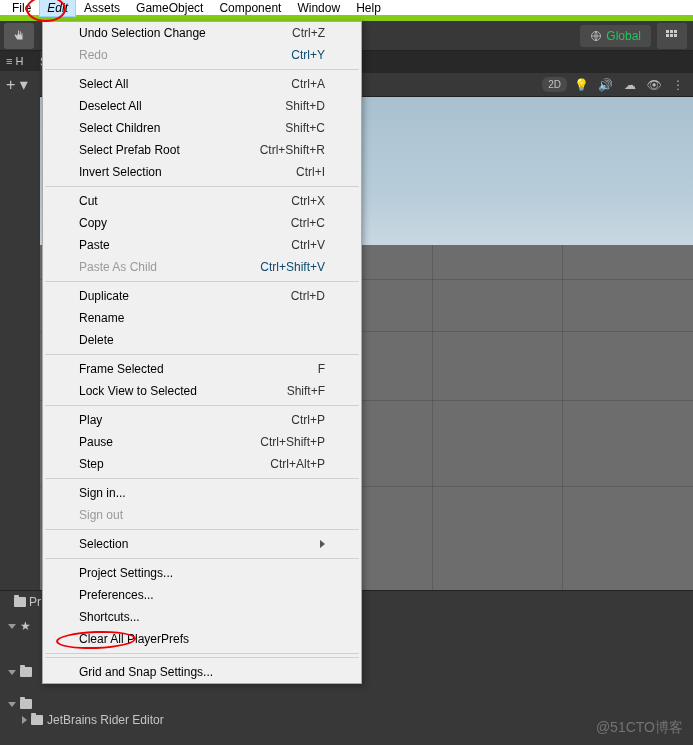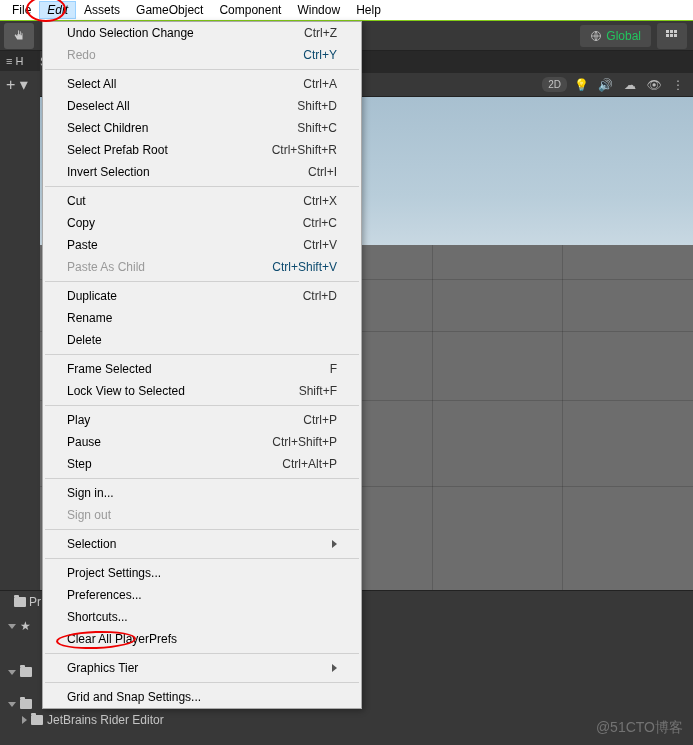--- a/index.html
+++ b/index.html
@@ -1,19 +1,19 @@
 <!DOCTYPE html>
 <html><head>
   <meta charset="utf-8">
   <style>
     * { margin: 0; padding: 0; box-sizing: border-box; font-family: "Segoe UI", Tahoma, sans-serif; font-size: 12px; }
     body { width: 693px; height: 745px; background: #3c3c3c; overflow: hidden; position: relative; }
 
     
-    .menubar { height: 21px; background: #fff; display: flex; align-items: center; padding: 0 4px; border-bottom: 1px solid #84cc16; }
+    .menubar { height: 21px; background: #fff; display: flex; align-items: center; padding: 0 4px; border-bottom: 6px solid #84cc16; }
     .menubar-item { padding: 2px 8px; cursor: pointer; color: #000; }
     .menubar-item.active { background: #cce8ff; border: 1px solid #99d1ff; padding: 1px 7px; font-style: italic; }
     .circle-annotation { position: absolute; border: 2px solid #e00; border-radius: 50%; pointer-events: none; z-index: 1000; }
     #edit-circle { left: 26px; top: -4px; width: 40px; height: 26px; }
     #shortcuts-circle { left: 56px; top: 631px; width: 80px; height: 18px; transform: rotate(-2deg); }
 
     
     .toolbar { height: 30px; background: #383838; display: flex; align-items: center; padding: 0 4px; border-bottom: 1px solid #222; }
     .tool-btn { width: 30px; height: 26px; background: #4a4a4a; margin-right: 2px; display: flex; align-items: center; justify-content: center; color: #c4c4c4; border-radius: 3px; }
     .tool-btn.active { background: #565656; }
@@ -44,21 +44,21 @@
     .scene-toolbar { height: 24px; display: flex; align-items: center; padding: 0 6px; gap: 6px; background: #383838; border-bottom:1px solid #222; color:#c4c4c4; font-size:11px; }
     .scene-tool-item { padding:2px 6px; background:#4a4a4a; border-radius:6px; font-size:10px; }
     .scene-tool-icon { width:18px;height:18px;display:flex;align-items:center;justify-content:center;color:#bbb; }
     .viewport { flex:1; background: linear-gradient(to bottom, #a8c0d0 0%, #b8cdda 20%, #c8d8e2 30%, #6b6b6b 30%, #6f6f6f 100%); position:relative; overflow:hidden; }
     .grid-floor { position:absolute; left:0; right:0; top:30%; bottom:0; background: #6d6d6d; }
     .grid-line-h { position:absolute; width:200%; left:-50%; height:1px; background:rgba(0,0,0,.15); }
     .grid-line-v { position:absolute; height:100%; top:0; width:1px; background:rgba(0,0,0,.15); }
 
     
     .dropdown { position: absolute; left: 42px; top: 21px; width: 320px; background: #f0f0f0; border: 1px solid #aaa; box-shadow: 2px 2px 6px rgba(0,0,0,.3); z-index: 500; }
-    .menu-row { display: flex; justify-content: space-between; align-items: center; padding: 4px 24px; color: #000; cursor: pointer; min-height: 22px; }
+    .menu-row { display: flex; justify-content: space-between; align-items: center; padding: 4px 36px; color: #000; cursor: pointer; min-height: 22px; }
     .menu-row.disabled { color: #9a9a9a; cursor: default; }
     .menu-sep { height: 1px; background: #d0d0d0; margin: 3px 2px; }
     .submenu-arrow { width:0;height:0;border-top:4px solid transparent;border-bottom:4px solid transparent;border-left:5px solid #555; }
     .shortcut { color: #333; font-size: 12px; }
     .menu-row.disabled .shortcut { color: #0c4a6e; }
 
     .watermark { position:absolute; right:10px; bottom:8px; color:#999; font-size:14px; opacity:.6; }
   </style>
 </head>
 <body>
@@ -269,24 +269,20 @@
     <div class="menu-row">
       <span>Preferences...</span>
     </div>
     <div class="menu-row">
       <span>Shortcuts...</span>
     </div>
     <div class="menu-row">
       <span>Clear All PlayerPrefs</span>
     </div>
     <div class="menu-sep"></div>
-    <div class="menu-row">
-      <span>Graphics Tier</span>
-      <span class="submenu-arrow"></span>
-    </div>
     <div class="menu-sep"></div>
     <div class="menu-row">
       <span>Grid and Snap Settings...</span>
     </div>
   </div>
 
 <div id="shortcuts-circle" class="circle-annotation"></div>
 
 <div class="watermark">@51CTO博客</div>
 

